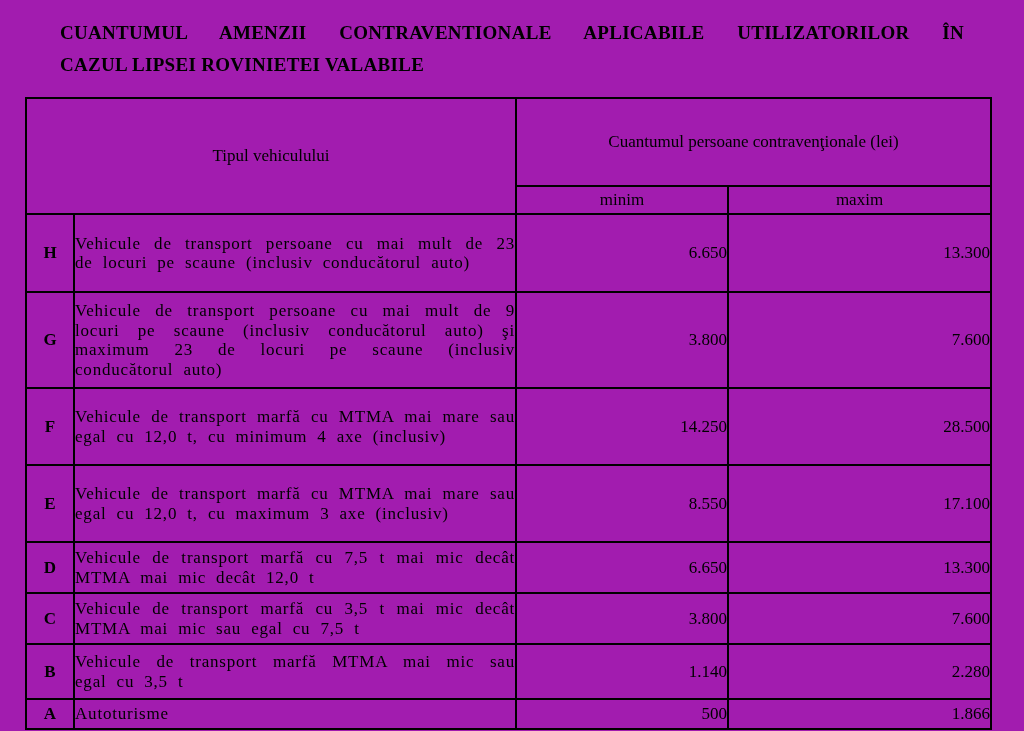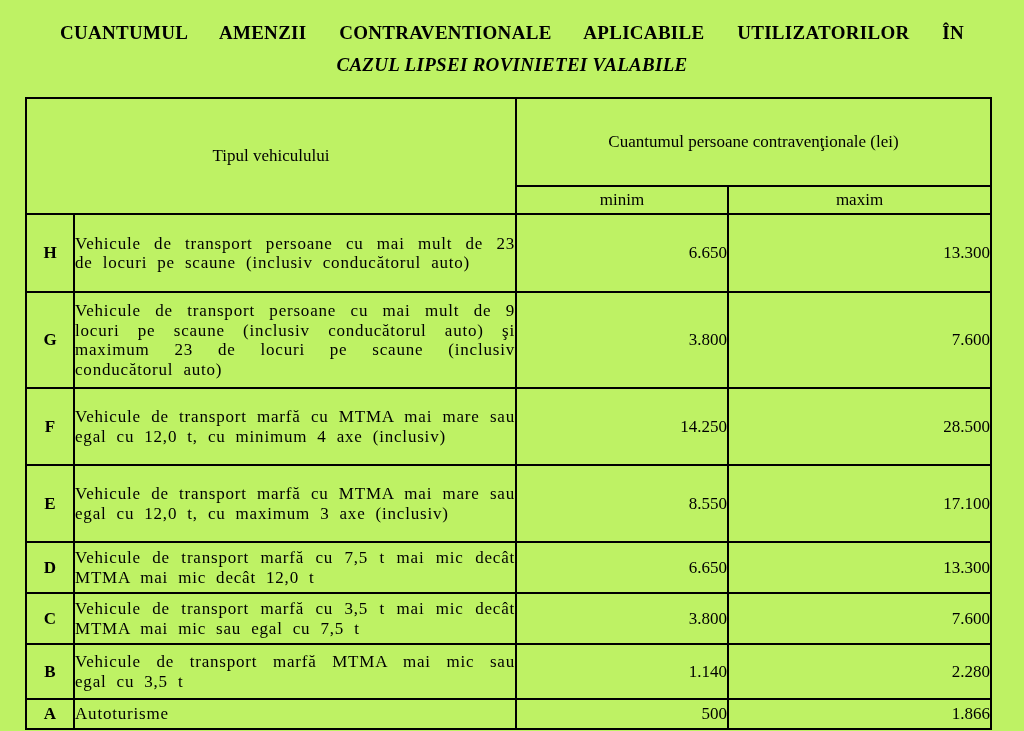--- a/index.html
+++ b/index.html
@@ -4,43 +4,42 @@
 <style>
   html, body {
     margin: 0;
     padding: 0;
     background: #ffffff;
   }
   .page {
     position: relative;
     width: 1024px;
     height: 731px;
-    background: #bef264;
+    background: #a21caf;
     color: #000000;
     font-family: "Liberation Serif", "DejaVu Serif", serif;
     overflow: hidden;
   }
   .doc-title {
     position: absolute;
     top: 17px;
     left: 60px;
     width: 904px;
     font-weight: bold;
     font-size: 19px;
     line-height: 32px;
     letter-spacing: 0.3px;
   }
   .doc-title .line1 {
     text-align: justify;
     text-align-last: justify;
     word-spacing: 6px;
   }
   .doc-title .line2 {
-    text-align: center;
-    font-style: italic;
+    text-align: left;
   }
   table.fines {
     position: absolute;
     left: 25px;
     top: 97px;
     width: 965px;
     border-collapse: collapse;
     table-layout: fixed;
   }
   table.fines td {

